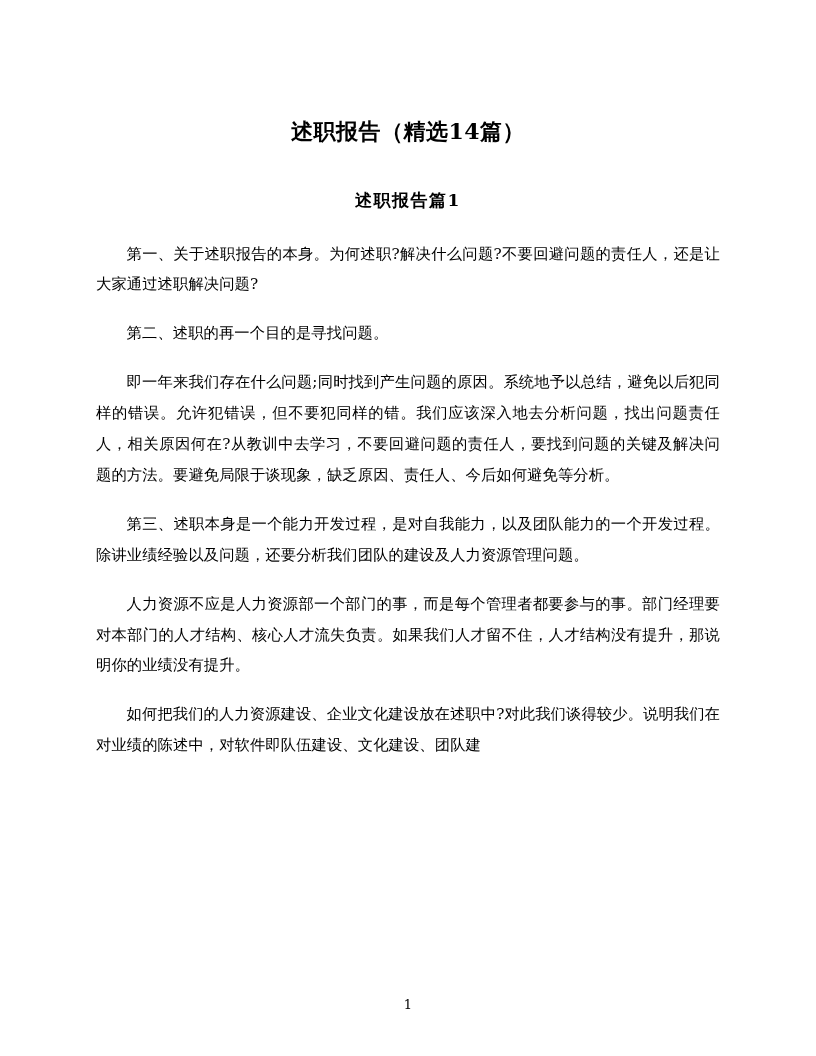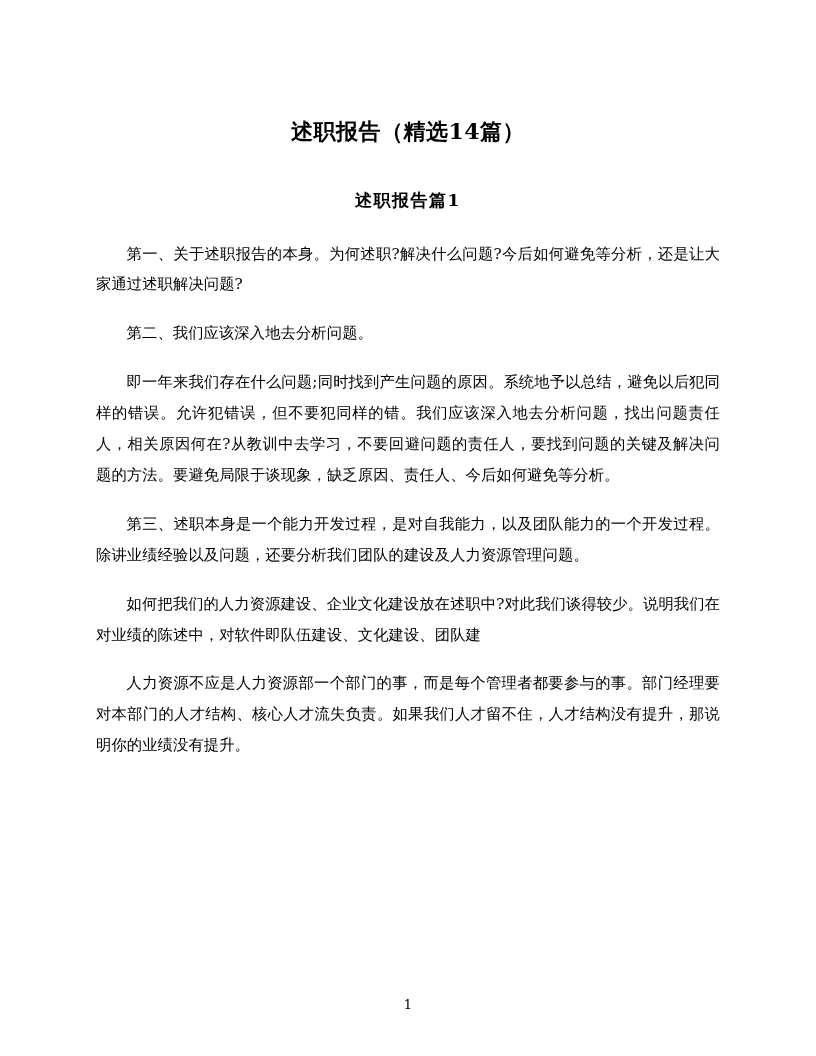--- a/index.html
+++ b/index.html
@@ -63,22 +63,22 @@
 </style>
 </head>
 <body>
 
 <div class="page">
 
   <h1 class="doc-title">述职报告（精选14篇）</h1>
 
   <h2 class="section-title">述职报告篇1</h2>
 
-  <p class="para first-para">第一、关于述职报告的本身。为何述职?解决什么问题?今后如何避免等分析，还是让大家通过述职解决问题?</p>
-  <p class="para">第二、我们应该深入地去分析问题。</p>
+  <p class="para first-para">第一、关于述职报告的本身。为何述职?解决什么问题?不要回避问题的责任人，还是让大家通过述职解决问题?</p>
+  <p class="para">第二、述职的再一个目的是寻找问题。</p>
   <p class="para">即一年来我们存在什么问题;同时找到产生问题的原因。系统地予以总结，避免以后犯同样的错误。允许犯错误，但不要犯同样的错。我们应该深入地去分析问题，找出问题责任人，相关原因何在?从教训中去学习，不要回避问题的责任人，要找到问题的关键及解决问题的方法。要避免局限于谈现象，缺乏原因、责任人、今后如何避免等分析。</p>
   <p class="para">第三、述职本身是一个能力开发过程，是对自我能力，以及团队能力的一个开发过程。除讲业绩经验以及问题，还要分析我们团队的建设及人力资源管理问题。</p>
+  <p class="para">人力资源不应是人力资源部一个部门的事，而是每个管理者都要参与的事。部门经理要对本部门的人才结构、核心人才流失负责。如果我们人才留不住，人才结构没有提升，那说明你的业绩没有提升。</p>
   <p class="para">如何把我们的人力资源建设、企业文化建设放在述职中?对此我们谈得较少。说明我们在对业绩的陈述中，对软件即队伍建设、文化建设、团队建</p>
-  <p class="para">人力资源不应是人力资源部一个部门的事，而是每个管理者都要参与的事。部门经理要对本部门的人才结构、核心人才流失负责。如果我们人才留不住，人才结构没有提升，那说明你的业绩没有提升。</p>
 
 </div>
 
 <div class="page-number">1</div>
 
 </body></html>

